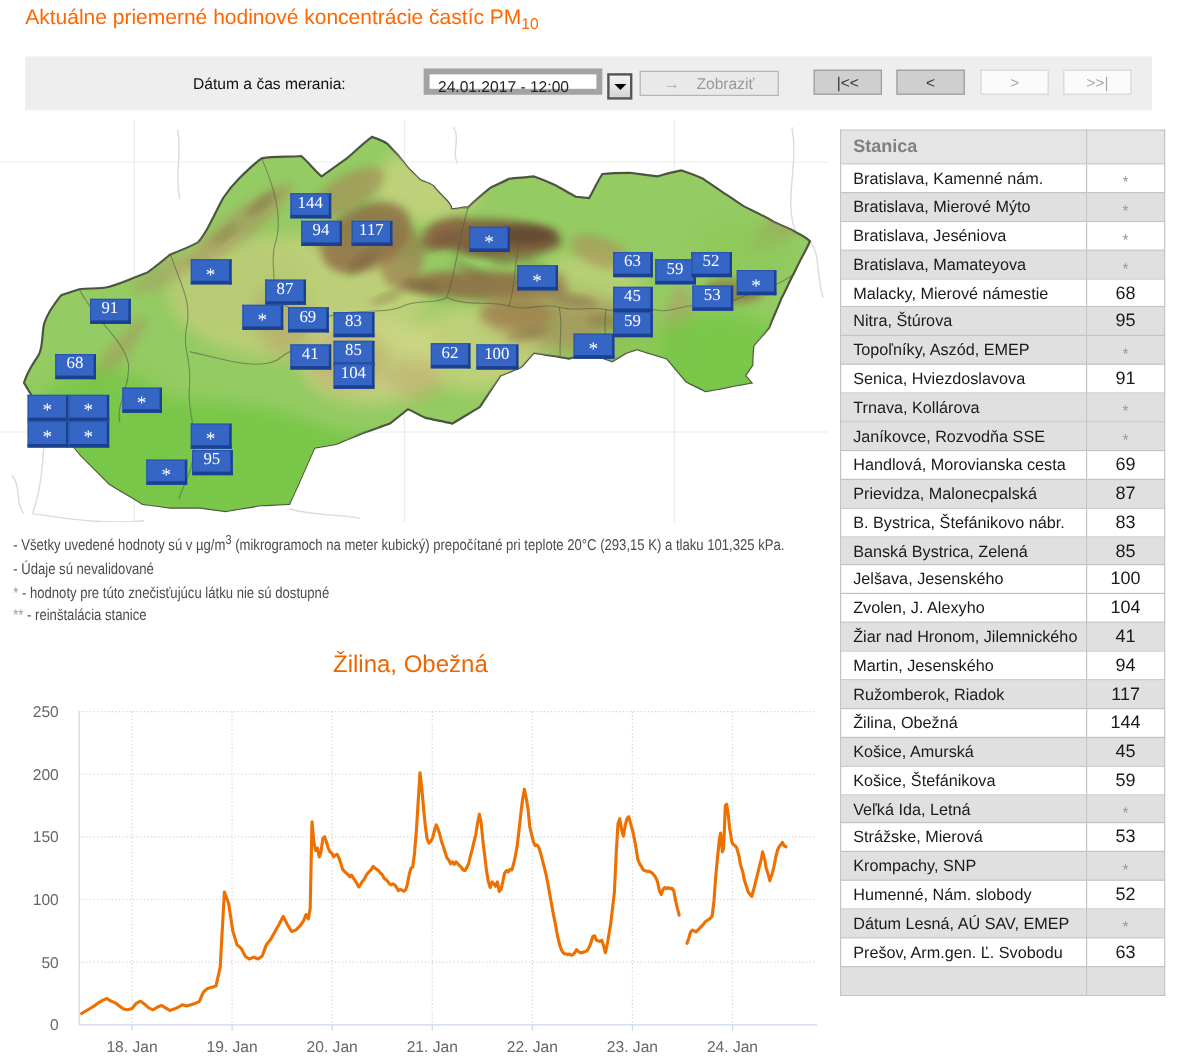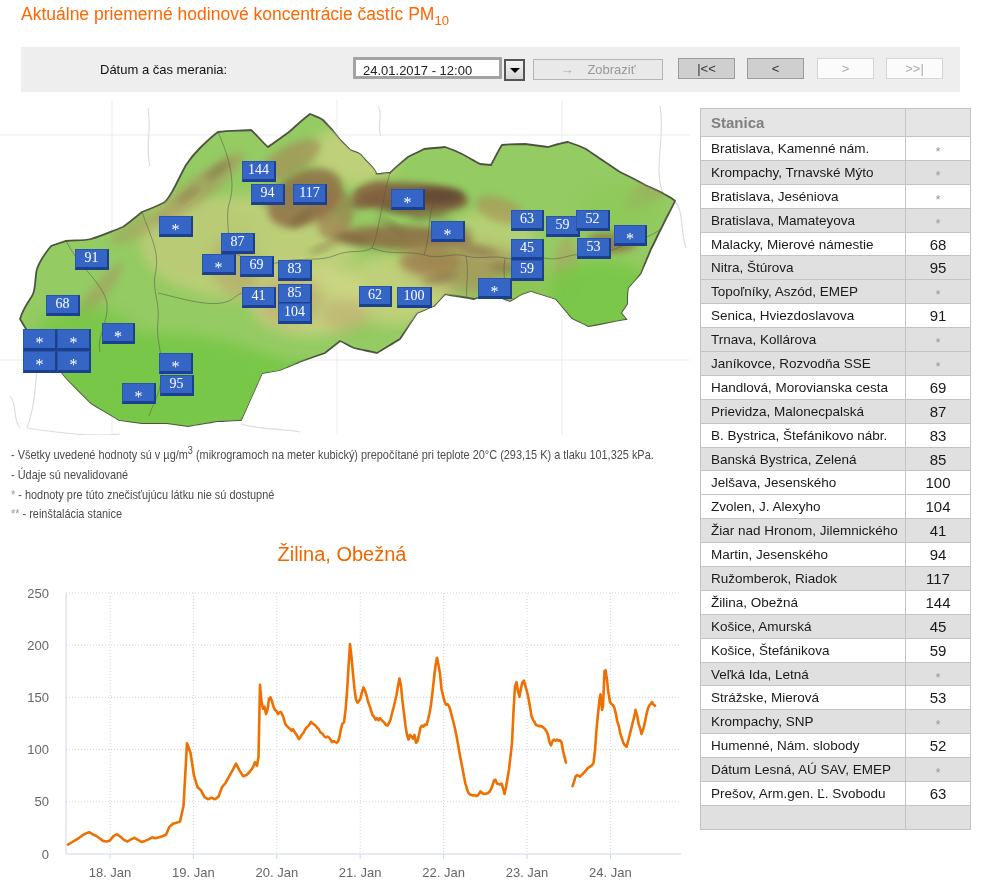--- a/index.html
+++ b/index.html
@@ -1,27 +1,27 @@
 <!DOCTYPE html>
 <html><head><meta charset="utf-8">
 <style>
 html,body{margin:0;padding:0}
 body{width:981px;height:882px;position:relative;overflow:hidden;background:#fff;
   font-family:"Liberation Sans",sans-serif}
 .abs{position:absolute}
 #title{left:21px;top:4px;font-size:17.5px;font-weight:normal;color:#ff6600}
 #title sub{font-size:13px}
 #toolbar{left:21px;top:47px;width:939px;height:45px;background:#eeeeee}
-#dlabel{left:100px;top:62px;width:249px;text-align:left;font-size:13px;color:#111}
-#combo{left:353px;top:57px;width:149px;height:22px;background:#fff;border:3px solid #a3a3a3;box-sizing:border-box}
+#dlabel{left:100px;top:62px;width:249px;text-align:center;font-size:13px;color:#111}
+#combo{left:353px;top:57px;width:149px;height:22px;background:#fff;border:5px solid #a3a3a3;box-sizing:border-box}
 #combo .txt{position:absolute;left:7px;top:3px;font-size:13px;color:#222}
 #combo .btn{position:absolute;left:148px;top:-1px;width:21px;height:22px;background:linear-gradient(#f4f4f4,#d6d6d6);border:2px solid #555;box-sizing:border-box}
 #combo .tri{position:absolute;left:4px;top:7px;width:0;height:0;border-left:5px solid transparent;border-right:5px solid transparent;border-top:5px solid #000}
 .tbtn{position:absolute;height:21px;box-sizing:border-box;font-size:13px;text-align:center;line-height:19px}
-#zob{left:533px;top:59px;width:130px;background:#e9e9e9;border:1px solid #b5b5b5;color:#999}
+#zob{left:533px;top:59px;width:116px;background:#e9e9e9;border:1px solid #b5b5b5;color:#999}
 #zob .ar{color:#aaa;margin-right:14px}
 .nav{width:57px;top:58px;background:#cfcfcf;border:1px solid #9a9a9a;color:#333}
 .nav.dis{background:#fbfbfb;border:1px solid #d5d5d5;color:#aaa}
 .lbl{position:absolute;box-sizing:border-box;background:#3566c6;border:1px solid #2b55a8;border-right:2px solid #1c4090;border-bottom:3px solid #1c4090;color:#fff;font-family:"Liberation Serif",serif;font-size:14px;text-align:center;line-height:15px;z-index:5}
 .lbl.star{font-size:16px;line-height:25px}
 #notes{left:11px;top:441px;font-size:13px;color:#4c4c4c;line-height:19.7px;transform:scaleX(0.84);transform-origin:0 0;white-space:nowrap}
 #notes .gr{color:#9a9a9a}
 #ctitle{left:0;top:543px;width:684px;text-align:center;font-size:20px;color:#ee6600}
 #tbl{left:700px;top:108px;border-collapse:collapse;table-layout:fixed;width:271px;font-size:13.5px;color:#1a1a1a}
 #tbl td,#tbl th{border:1px solid #c3c3c3;padding:0 0 0 10px;text-align:left;overflow:hidden;white-space:nowrap}
@@ -211,21 +211,21 @@
     <tbody>
       <tr>
         <th>Stanica</th>
         <th></th>
       </tr>
 <tr class="w">
         <td>Bratislava, Kamenné nám.</td>
         <td class="st"><i>*</i></td>
       </tr>
 <tr class="g">
-        <td>Krompachy, Trnavské Mýto</td>
+        <td>Bratislava, Mierové Mýto</td>
         <td class="st"><i>*</i></td>
       </tr>
 <tr class="w">
         <td>Bratislava, Jeséniova</td>
         <td class="st"><i>*</i></td>
       </tr>
 <tr class="g">
         <td>Bratislava, Mamateyova</td>
         <td class="st"><i>*</i></td>
       </tr>

